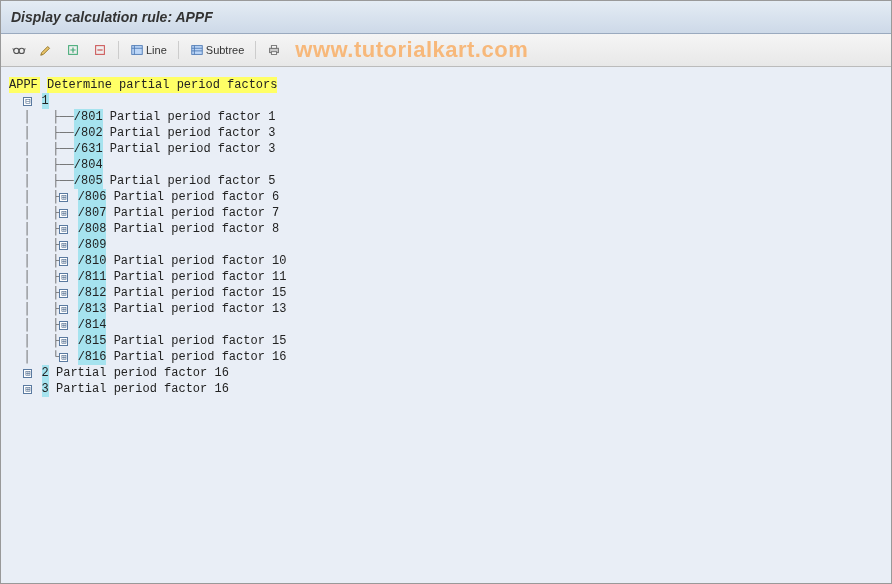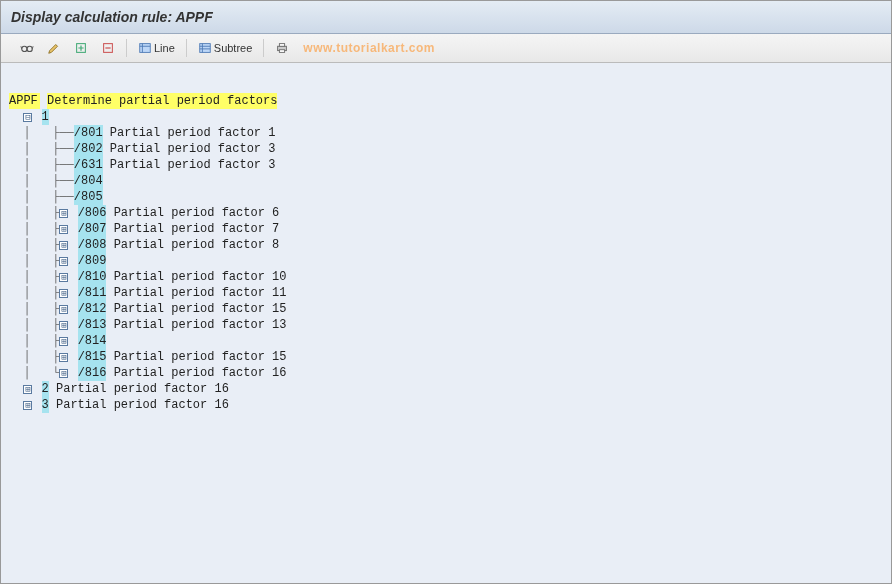--- a/index.html
+++ b/index.html
@@ -18,21 +18,21 @@
     border-bottom: 1px solid #9aaabf;
     padding: 8px 10px;
     font-size: 14px;
     font-weight: bold;
     font-style: italic;
     color: #333;
   }
   .toolbar {
     background: linear-gradient(#f5f5f5, #e8e8e8);
     border-bottom: 1px solid #bbb;
-    padding: 3px 14px;
+    padding: 3px 6px;
     display: flex;
     align-items: center;
     gap: 3px;
     font-size: 11px;
     position: relative;
   }
   .tool-btn {
     display: inline-flex;
     align-items: center;
     justify-content: center;
@@ -46,37 +46,37 @@
   }
   .tool-btn svg { width: 14px; height: 14px; }
   .tool-sep {
     width: 1px;
     height: 18px;
     background: #ccc;
     margin: 0 3px;
   }
   .tool-text { font-size: 11px; color: #333; margin-left: 2px; }
   .watermark {
-    font-size: 12px;
+    font-size: 22px;
     font-weight: bold;
     color: #f7b87a;
     margin-left: 6px;
     letter-spacing: 0.5px;
   }
   .content {
     background: #e9eef6;
     height: calc(584px - 58px);
     padding: 10px 8px;
     font-family: "Courier New", monospace;
     font-size: 12px;
     line-height: 16px;
     color: #222;
     overflow: auto;
   }
-  .tree-root { white-space: nowrap; margin-top: 20px; }
+  .tree-root { white-space: nowrap; }
   .hl-yellow { background: #ffff66; }
   .hl-cyan { background: #a6e3ef; }
   .tree-line {
     display: flex;
     align-items: center;
     height: 16px;
   }
   .connector {
     font-family: "Courier New", monospace;
     color: #666;
@@ -199,20 +199,21 @@
           <span class="connector">  │   </span>
           <span class="connector">├──</span>
           <span class="hl-cyan node-code">/804</span>
           <span class="connector"> </span>
         </div>
         <div class="tree-line">
           <span class="connector">  │   </span>
           <span class="connector">├──</span>
           <span class="hl-cyan node-code">/805</span>
           <span class="connector"> </span>
+          <span class="node-text">Partial period factor 5</span>
         </div>
         <div class="tree-line">
           <span class="connector">  │   </span>
           <span class="connector">├</span>
           <span class="exp-box">⊞</span>
           <span class="connector"> </span>
           <span class="hl-cyan node-code">/806</span>
           <span class="connector"> </span>
           <span class="node-text">Partial period factor 6</span>
         </div>

